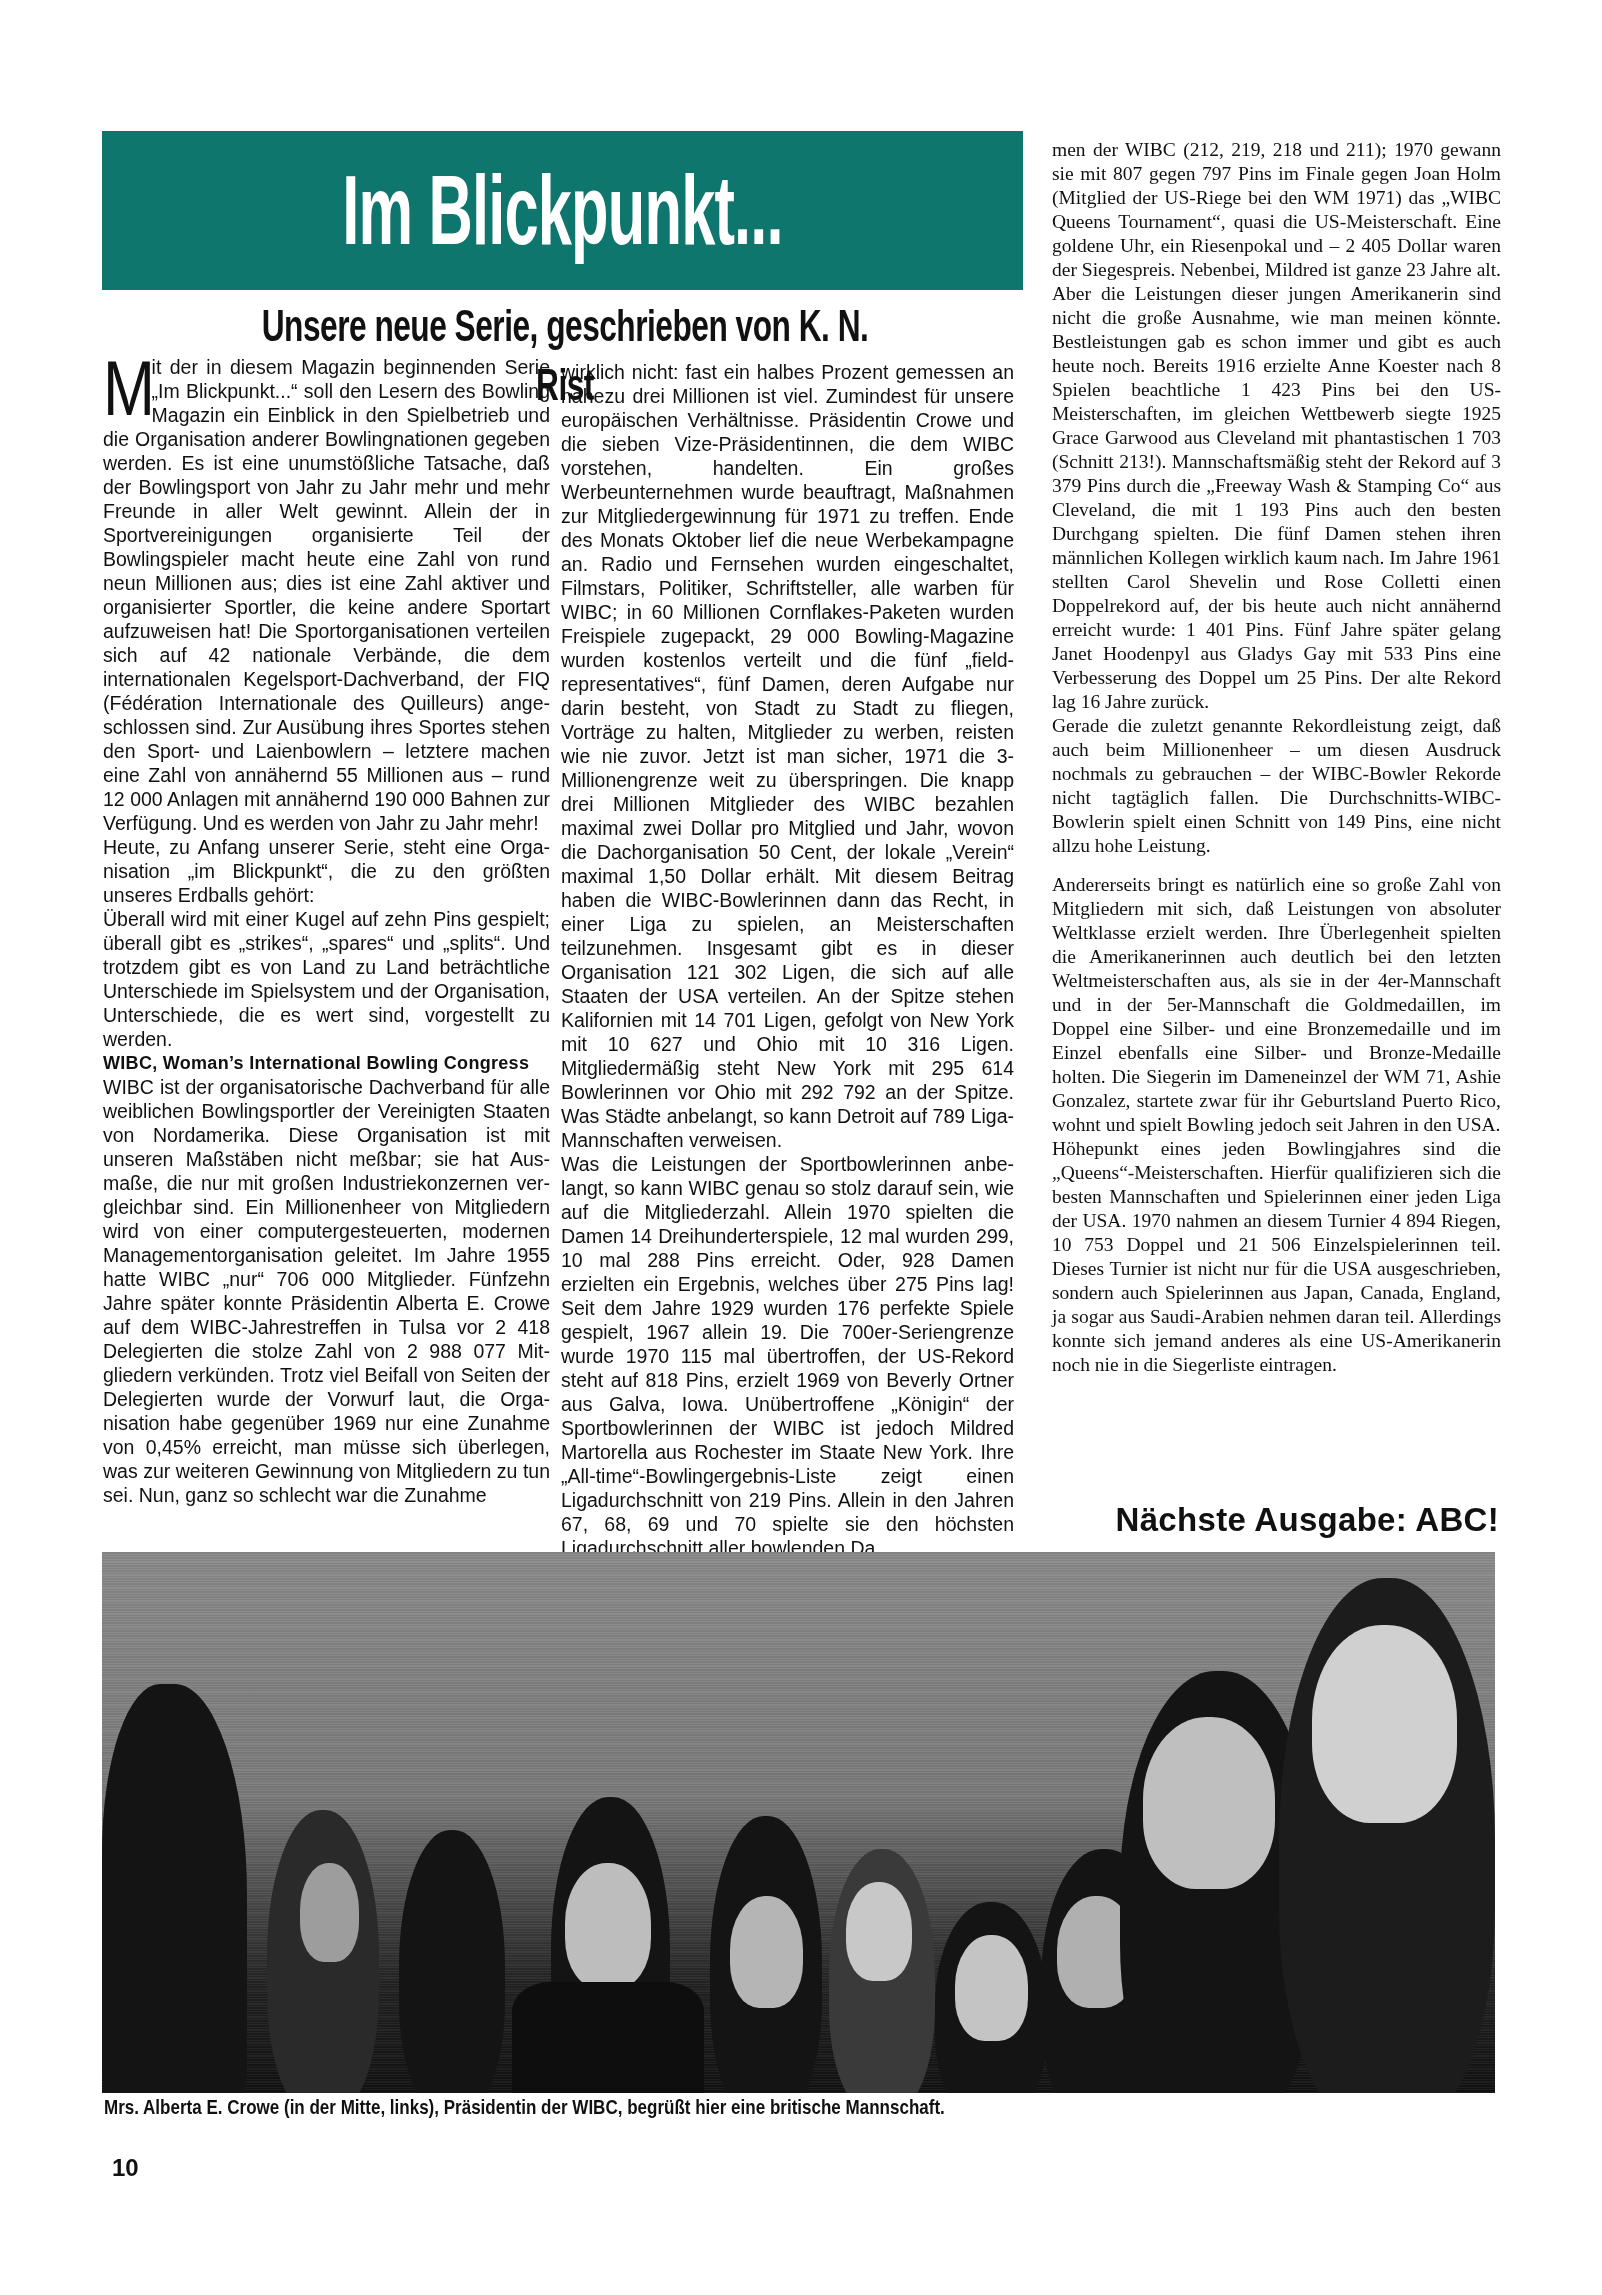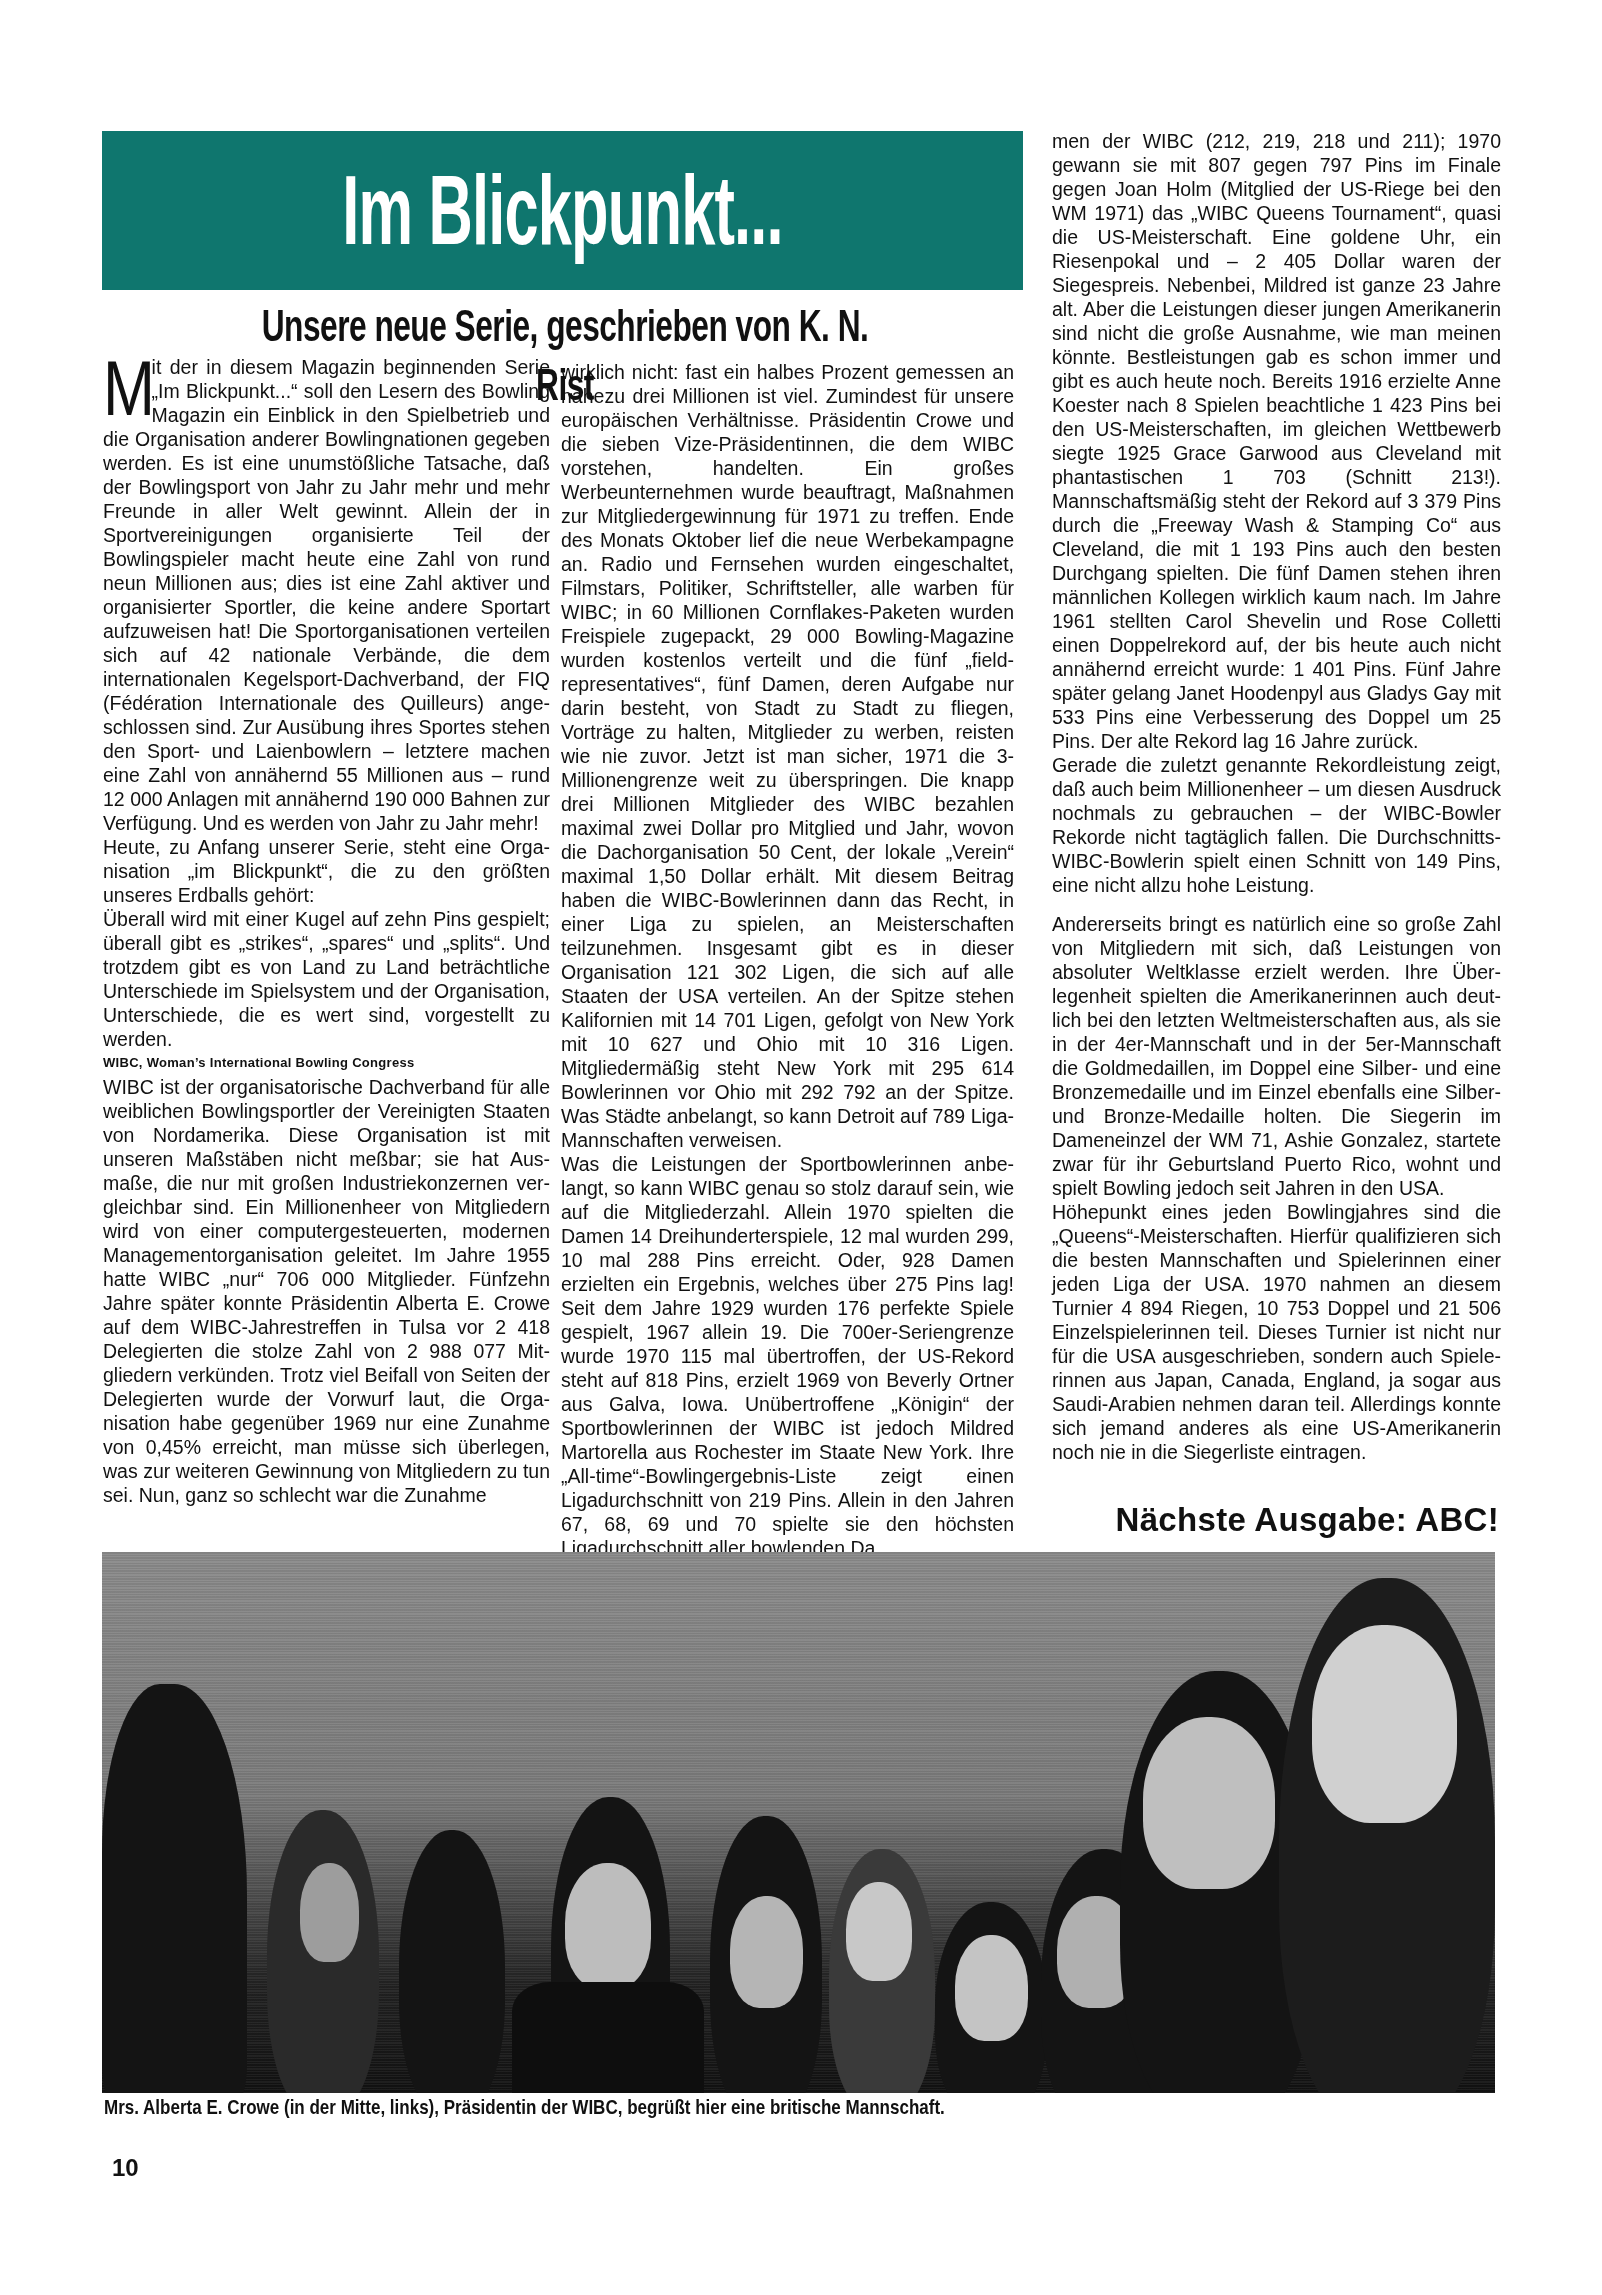--- a/index.html
+++ b/index.html
@@ -11,25 +11,25 @@
     transform: scaleX(0.62); transform-origin: 50% 50%; letter-spacing: -1.3px; }
 
   .subtitle { position: absolute; left: 129px; top: 296px; width: 872px; text-align: center;
     font-weight: bold; font-size: 44px; line-height: 59px; transform: scaleX(0.72); transform-origin: 50% 50%;
     letter-spacing: -0.7px; }
 
   .col { position: absolute; font-size: 19.5px; line-height: 24px; text-align: justify; hyphens: manual; }
   .col p { margin: 0; }
   #col1 { left: 103px; top: 355px; width: 447px; }
   #col2 { left: 561px; top: 360px; width: 453px; }
-  #col3 { left: 1052px; top: 129px; width: 449px; }
+  #col3 { left: 1052px; top: 138px; width: 449px; font-family: Liberation Serif, serif; }
 
   .dropcap { float: left; font-size: 78px; line-height: 61px; margin: 2.6px 6.6px 0 0; font-weight: normal; transform: scaleX(0.8); transform-origin: 0 0; width: 42px; }
 
-  .col-heading { font-weight: bold; font-size: 13px; line-height: 24px; letter-spacing: 0.3px; }
+  .col-heading { font-weight: bold; font-size: 18px; line-height: 24px; letter-spacing: 0.3px; }
 
   .spacer { height: 14.5px; }
 
   .next-issue { position: absolute; left: 1071px; top: 1500px; width: 428px; text-align: right;
     font-weight: bold; font-size: 33px; line-height: 40px; letter-spacing: 0.3px; }
 
   .photo { position: absolute; left: 102px; top: 1552px; width: 1393px; height: 968px; max-height: 541px; overflow: hidden;
     background: #6f6f6f; }
   .photo .sky { position: absolute; inset: 0; background:
       repeating-linear-gradient(0deg, rgba(255,255,255,0.05) 0 1.3px, rgba(0,0,0,0.05) 1.3px 2.6px),

